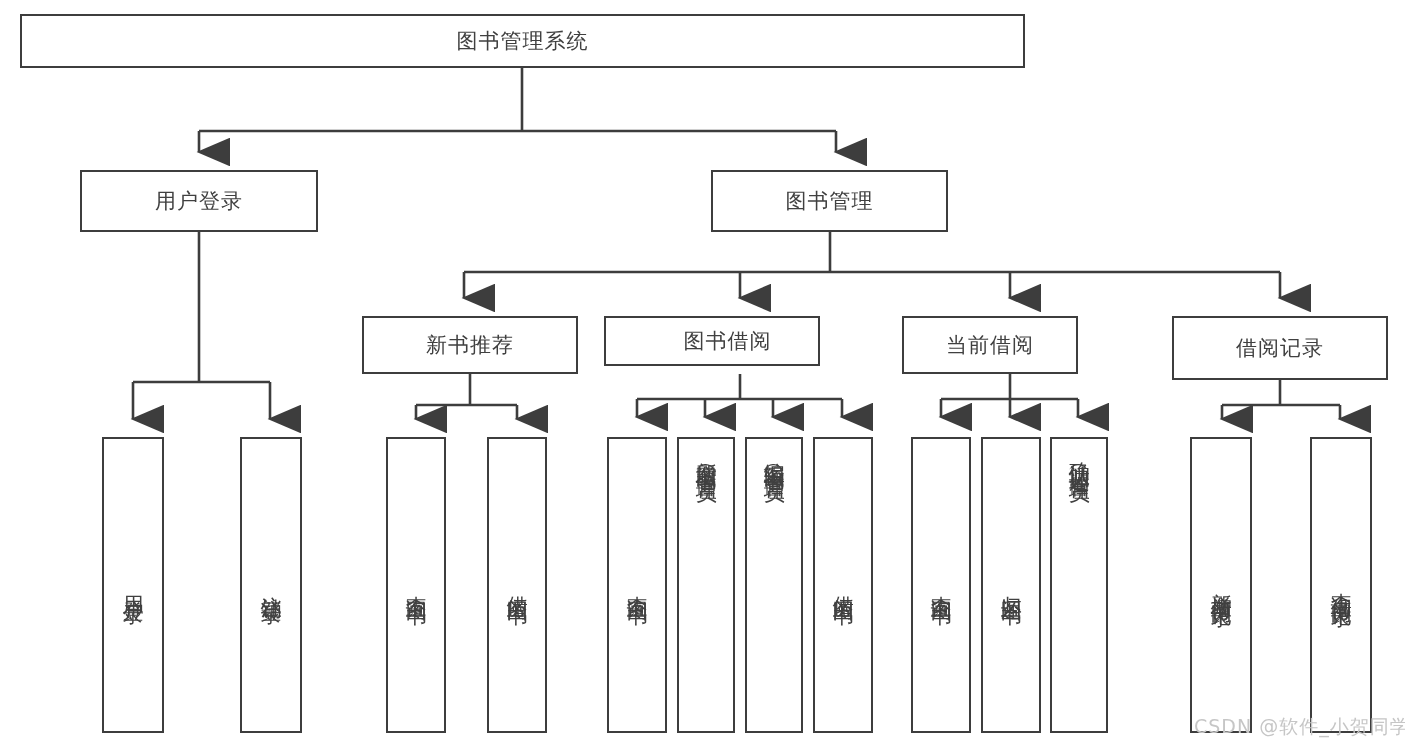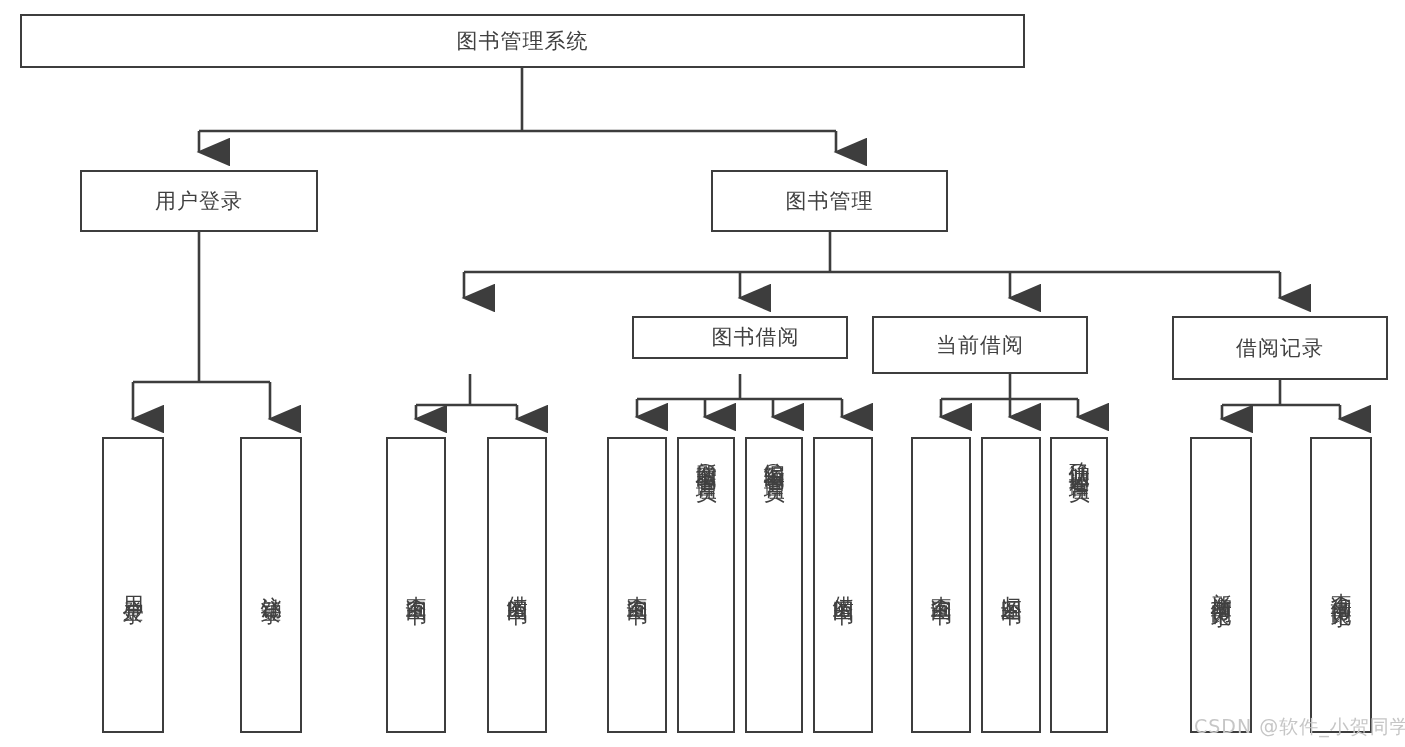--- a/index.html
+++ b/index.html
@@ -132,26 +132,29 @@
   </div>
 
   <div class="node h" style="left:80px; top:170px; width:238px; height:62px;">
     <span class="lbl">用户登录</span>
   </div>
 
   <div class="node h" style="left:711px; top:170px; width:237px; height:62px;">
     <span class="lbl">图书管理</span>
   </div>
 
-
-  <div class="node h" style="left:632px; top:316px; width:216px; height:43px;padding-left:31px;">
+  <div class="node h" style="left:362px; top:316px; width:216px; height:58px;">
+    <span class="lbl">新书推荐</span>
+  </div>
+
+  <div class="node h" style="left:604px; top:316px; width:216px; height:50px;padding-left:31px;">
     <span class="lbl">图书借阅</span>
   </div>
 
-  <div class="node h" style="left:872px; top:316px; width:216px; height:58px;">
+  <div class="node h" style="left:902px; top:316px; width:176px; height:58px;">
     <span class="lbl">当前借阅</span>
   </div>
 
   <div class="node h" style="left:1172px; top:316px; width:216px; height:64px;">
     <span class="lbl">借阅记录</span>
   </div>
 
   <div class="node v center" style="left:102px; top:437px; width:62px; height:296px;">
     <span class="lbl">用户登录</span>
   </div>

